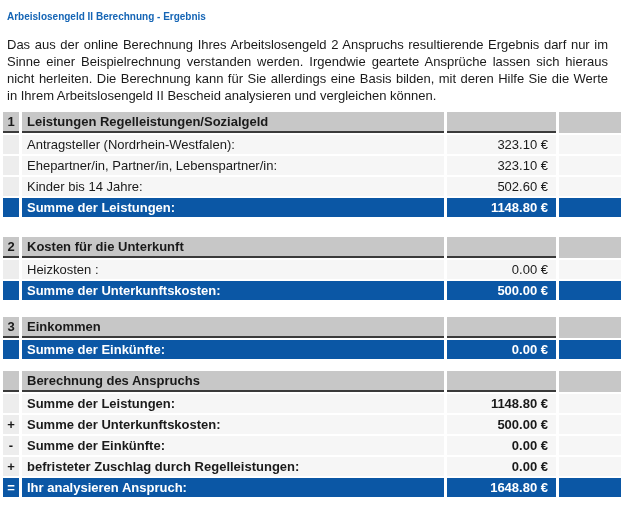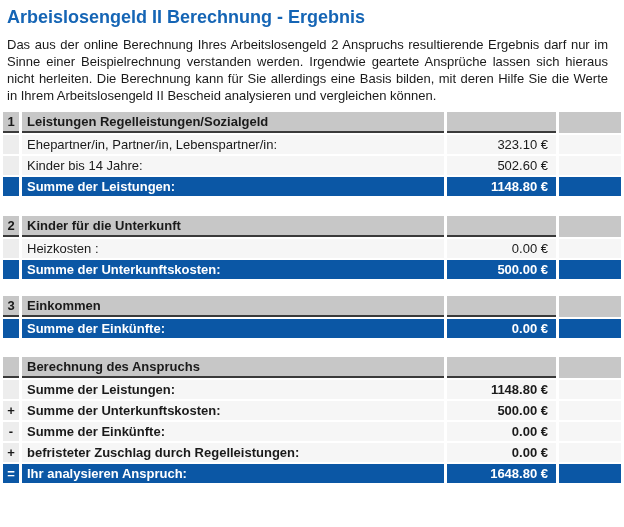--- a/index.html
+++ b/index.html
@@ -3,40 +3,40 @@
 <meta charset="utf-8">
 <style>
   html,body { margin:0; padding:0; }
   body {
     width:624px; height:527px; overflow:hidden;
     background:#ffffff;
     font-family:"Liberation Sans", sans-serif;
     color:#1a1a1a;
   }
   h1.page-title {
-    font-size:18px; line-height:18px; font-weight:bold;
+    font-size:10px; line-height:18px; font-weight:bold;
     color:#1565b5;
     margin:8px 7px 0 7px;
   }
   p.intro {
     font-size:13px; line-height:17px;
     text-align:justify;
     color:#1a1a1a;
     margin:10px 16px 0 7px;
   }
   table.sec {
     width:624px;
     border-collapse:separate;
     border-spacing:3px 2px;
     table-layout:fixed;
   }
   #t1 { margin-top:6px; }
   #t2 { margin-top:16px; }
   #t3 { margin-top:13px; }
-  #t4 { margin-top:15px; }
+  #t4 { margin-top:8px; }
   td {
     height:19px;
     font-size:13px;
     padding:0 5px;
     vertical-align:middle;
     background:#f6f6f6;
     color:#1a1a1a;
     white-space:nowrap;
     overflow:hidden;
   }
@@ -64,20 +64,26 @@
 <table class="sec" id="t1">
   <tbody>
       <tr class="header">
     <td class="num">1</td>
     <td class="lab">Leistungen Regelleistungen/Sozialgeld</td>
     <td class="val"></td>
     <td class="fil"></td>
   </tr>
   <tr>
     <td class="num"></td>
+    <td class="lab">Antragsteller (Nordrhein-Westfalen):</td>
+    <td class="val">323.10 €</td>
+    <td class="fil"></td>
+  </tr>
+  <tr>
+    <td class="num"></td>
     <td class="lab">Ehepartner/in, Partner/in, Lebenspartner/in:</td>
     <td class="val">323.10 €</td>
     <td class="fil"></td>
   </tr>
   <tr>
     <td class="num"></td>
     <td class="lab">Kinder bis 14 Jahre:</td>
     <td class="val">502.60 €</td>
     <td class="fil"></td>
   </tr>
@@ -87,21 +93,21 @@
     <td class="val">1148.80 €</td>
     <td class="fil"></td>
   </tr>
 </tbody>
   </table>
 
 <table class="sec" id="t2">
   <tbody>
       <tr class="header">
     <td class="num">2</td>
-    <td class="lab">Kinder für die Unterkunft</td>
+    <td class="lab">Kosten für die Unterkunft</td>
     <td class="val"></td>
     <td class="fil"></td>
   </tr>
   <tr>
     <td class="num"></td>
     <td class="lab">Heizkosten :</td>
     <td class="val">0.00 €</td>
     <td class="fil"></td>
   </tr>
   <tr class="total">

